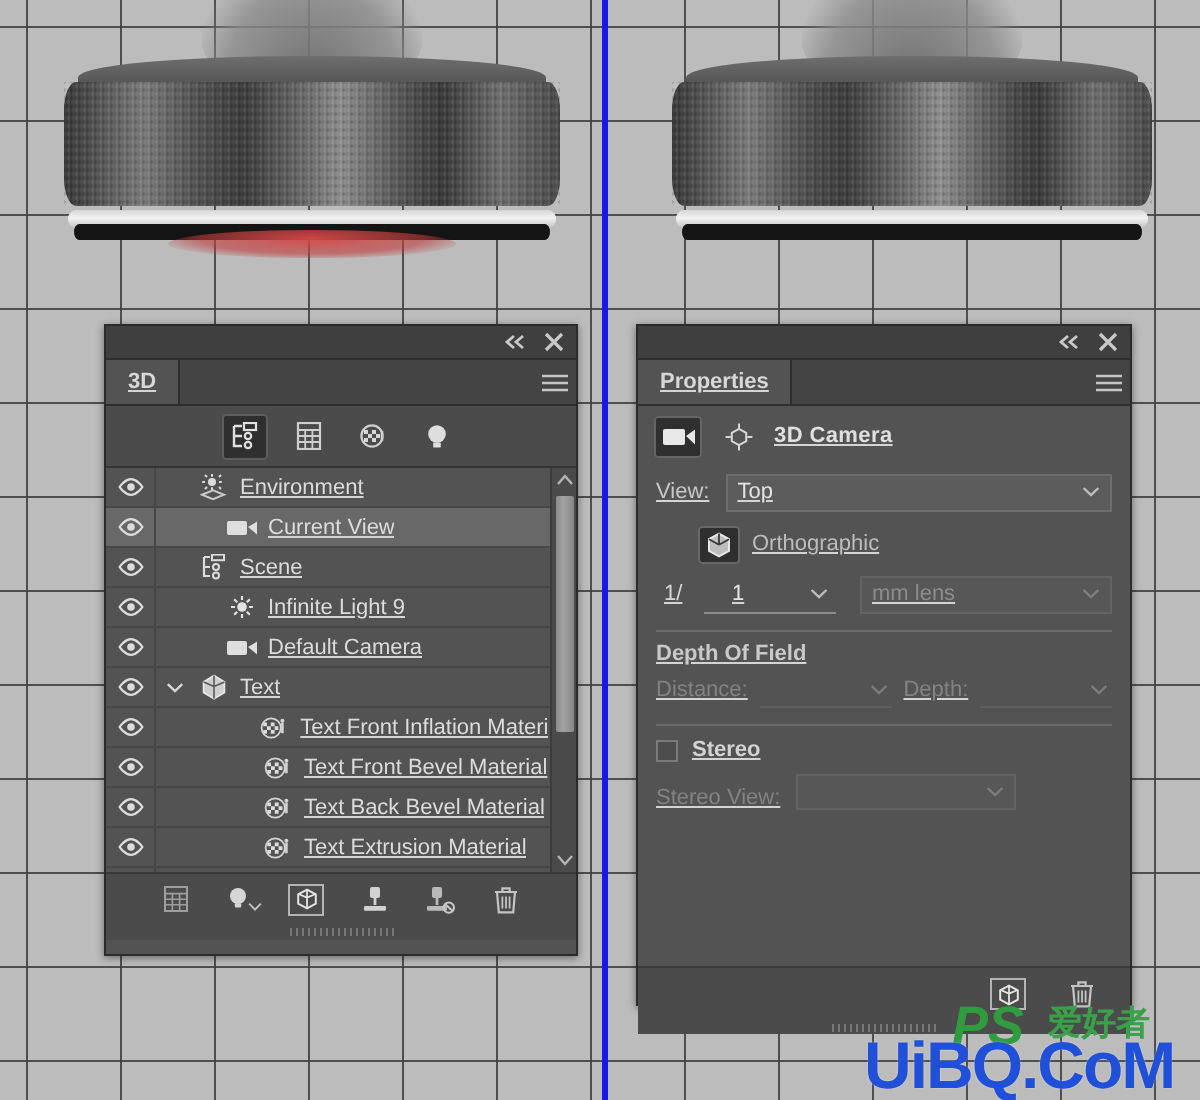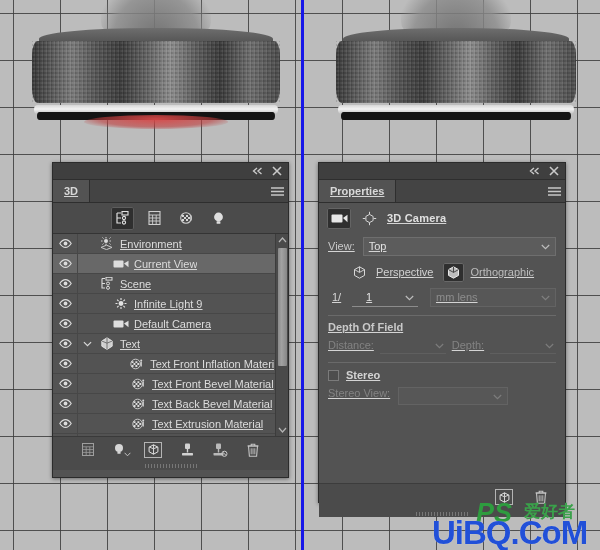--- a/index.html
+++ b/index.html
@@ -262,21 +262,21 @@
   .dof-field {
     flex: 1; height: 18px; position: relative;
     border-bottom: 1px solid #5f5f5f;
   }
   .check-row { display: flex; align-items: center; gap: 7px; padding: 4px 9px; height: 24px; }
   .checkbox {
     width: 11px; height: 11px; background: #4d4d4d;
     border: 1px solid #7b7b7b;
   }
   .bold-label { font-size: 11px; font-weight: bold; color: #d3d3d3; }
-  .stereo-row { display: flex; align-items: flex-start; gap: 8px; padding: 0 9px 6px 9px; height: 24px; }
+  .stereo-row { display: flex; align-items: flex-end; gap: 8px; padding: 0 9px 6px 9px; height: 24px; }
   .stereo-select {
     width: 110px; height: 18px;
     background: #575757; border: 1px solid #636363;
     position: relative;
   }
   #props-spacer { background: #535353; }
   #props-bottom {
     height: 27px; background: #4b4b4b;
     display: flex; align-items: center; justify-content: flex-end; gap: 22px;
     padding-right: 18px;
@@ -726,29 +726,20 @@
           <span>Top</span>
           <span class="caret">
             <svg width="9" height="6" viewBox="0 0 9 6">
                 <path d="M0.8 1l3.7 3.6L8.2 1" stroke="#bdbdbd" stroke-width="1.2" fill="none"></path>
               </svg>
           </span>
         </span>
       </div>
 
       <div class="seg-row">
-        <span class="seg">
-          <span class="cube-box">
-            <svg width="13" height="13" viewBox="0 0 13 13">
-              <path d="M6.5 0.8l5 2.8v5.8l-5 2.8-5-2.8V3.6z" fill="none" stroke="#d8d8d8" stroke-width="1"></path>
-              <path d="M6.5 0.8v5.6M6.5 6.4l-5-2.8M6.5 6.4l5-2.8" stroke="#d8d8d8" stroke-width="0.9"></path>
-            </svg>
-          </span>
-          <span>Perspective</span>
-        </span>
         <span class="seg active">
           <span class="cube-box">
             <svg width="13" height="13" viewBox="0 0 13 13">
               <path d="M6.5 0.8l5 2.8v5.8l-5 2.8-5-2.8V3.6z" fill="#bdbdbd" stroke="#e8e8e8" stroke-width="1"></path>
               <path d="M6.5 0.8v5.6M6.5 6.4l-5-2.8M6.5 6.4l5-2.8" stroke="#3a3a3a" stroke-width="0.9"></path>
             </svg>
           </span>
           <span>Orthographic</span>
         </span>
       </div>

